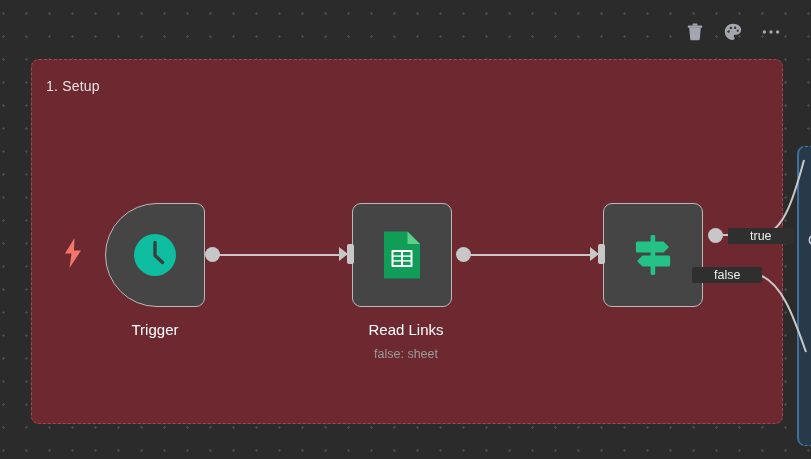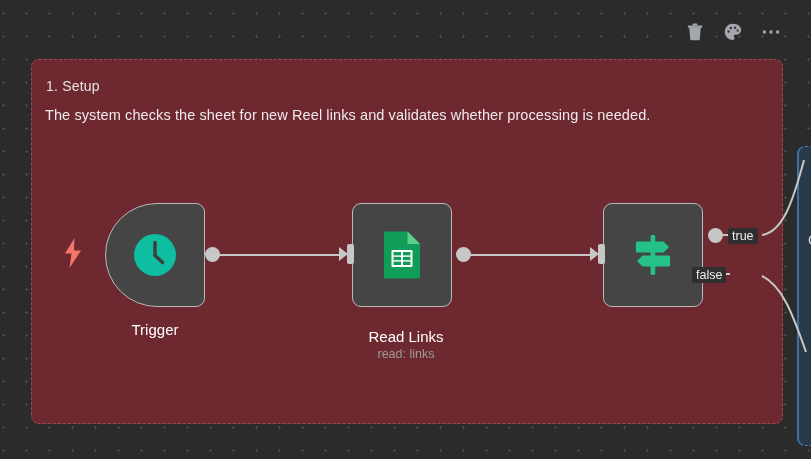--- a/index.html
+++ b/index.html
@@ -79,21 +79,21 @@
     position:absolute;
     text-align:center;color:#9b9b9b;font-size:12.5px;white-space:nowrap;
     left:50%;transform:translateX(-50%);
   }
 
   
   #node-trigger{left:105px;top:203px;}
   #node-read{left:352px;top:203px;}
   #node-check{left:603px;top:203px;}
   #label-trigger{left:155px;top:321px;}
-  #label-read{left:406px;top:321px;margin-top:7px;}
+  #label-read{left:406px;top:321px;}
   #sub-read{left:406px;top:347px;}
   #label-check{left:657px;top:321px;}
 
   
   .port-out{
     position:absolute;width:15px;height:15px;border-radius:50%;
     background:#c7c7c7;
   }
   .port-in{
     position:absolute;width:7px;height:20px;border-radius:2px;
@@ -106,21 +106,21 @@
   }
   .wire{
     position:absolute;height:2px;background:#c7c7c7;
   }
   .wire-stub{
     position:absolute;height:2px;background:#c7c7c7;
   }
   .branch-label{
     position:absolute;
     background:#2f2f2f;color:#ececec;font-size:12.5px;
-    padding:1px 4px;border-radius:2px;white-space:nowrap;
+    padding:1px 22px;border-radius:2px;white-space:nowrap;
   }
   svg.curves{position:absolute;left:0;top:0;width:811px;height:459px;pointer-events:none;}
 
   
   .bolt{position:absolute;left:62px;top:238px;width:22px;height:30px;}
   .icon-wrap{width:46px;height:46px;display:flex;align-items:center;justify-content:center;}
 </style>
 </head>
 <body>
 
@@ -151,21 +151,20 @@
       </svg>
     </div>
   </div>
 
   <div class="group" id="group-next">
     <div class="group-title">G</div>
   </div>
 
   <div class="group" id="group-setup">
     <div class="group-title">1. Setup</div>
-    <div class="group-desc">The system checks the sheet for new Reel links and validates whether processing is needed.</div>
   </div>
 
   <div class="wire" style="left:219px;top:254px;width:124px;"></div>
   <div class="arrow-in" style="left:339px;top:247px;"></div>
 
   <div class="wire" style="left:470px;top:254px;width:124px;"></div>
   <div class="arrow-in" style="left:590px;top:247px;"></div>
 
   <svg class="curves" viewBox="0 0 811 459">
     <path d="M762 235 C 782 232, 792 205, 804 160" fill="none" stroke="#c7c7c7" stroke-width="2"></path>
@@ -199,21 +198,21 @@
         <rect x="12.5" y="26.8" width="7.5" height="3.4" fill="#0f9d58"></rect>
         <rect x="22" y="26.8" width="7.5" height="3.4" fill="#0f9d58"></rect>
         <rect x="12.5" y="31.6" width="7.5" height="3.4" fill="#0f9d58"></rect>
         <rect x="22" y="31.6" width="7.5" height="3.4" fill="#0f9d58"></rect>
       </svg>
     </div>
   </div>
   <div class="port-in" style="left:347px;top:244px;"></div>
   <div class="port-out" style="left:456px;top:247px;"></div>
   <div class="node-label" id="label-read">Read Links</div>
-  <div class="node-sub" id="sub-read">read: links</div>
+  <div class="node-sub" id="sub-read">false: sheet</div>
 
   <div class="node square" id="node-check">
     <div class="icon-wrap">
       <svg width="46" height="46" viewBox="0 0 46 46" aria-hidden="true">
         <rect x="20.6" y="3" width="4.6" height="40" rx="1.4" fill="#25c288"></rect>
         <path d="M7.5 9.5h26l5.5 5.5-5.5 5.5h-26a1.6 1.6 0 0 1-1.6-1.6v-7.8a1.6 1.6 0 0 1 1.6-1.6z" fill="#25c288"></path>
         <path d="M38.5 23.5h-26L7 29l5.5 5.5h26a1.6 1.6 0 0 0 1.6-1.6v-7.8a1.6 1.6 0 0 0-1.6-1.6z" fill="#25c288"></path>
       </svg>
     </div>
   </div>

